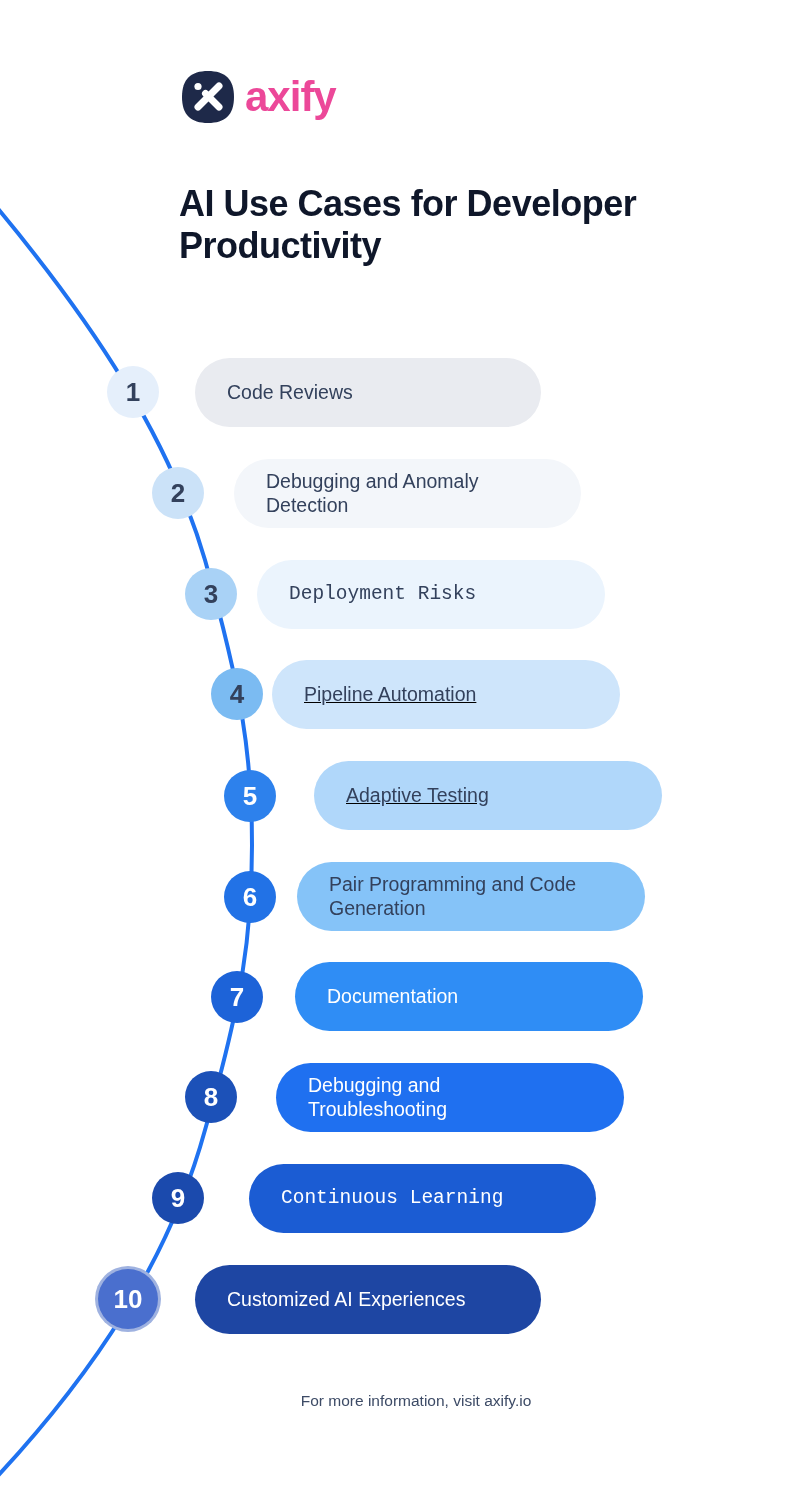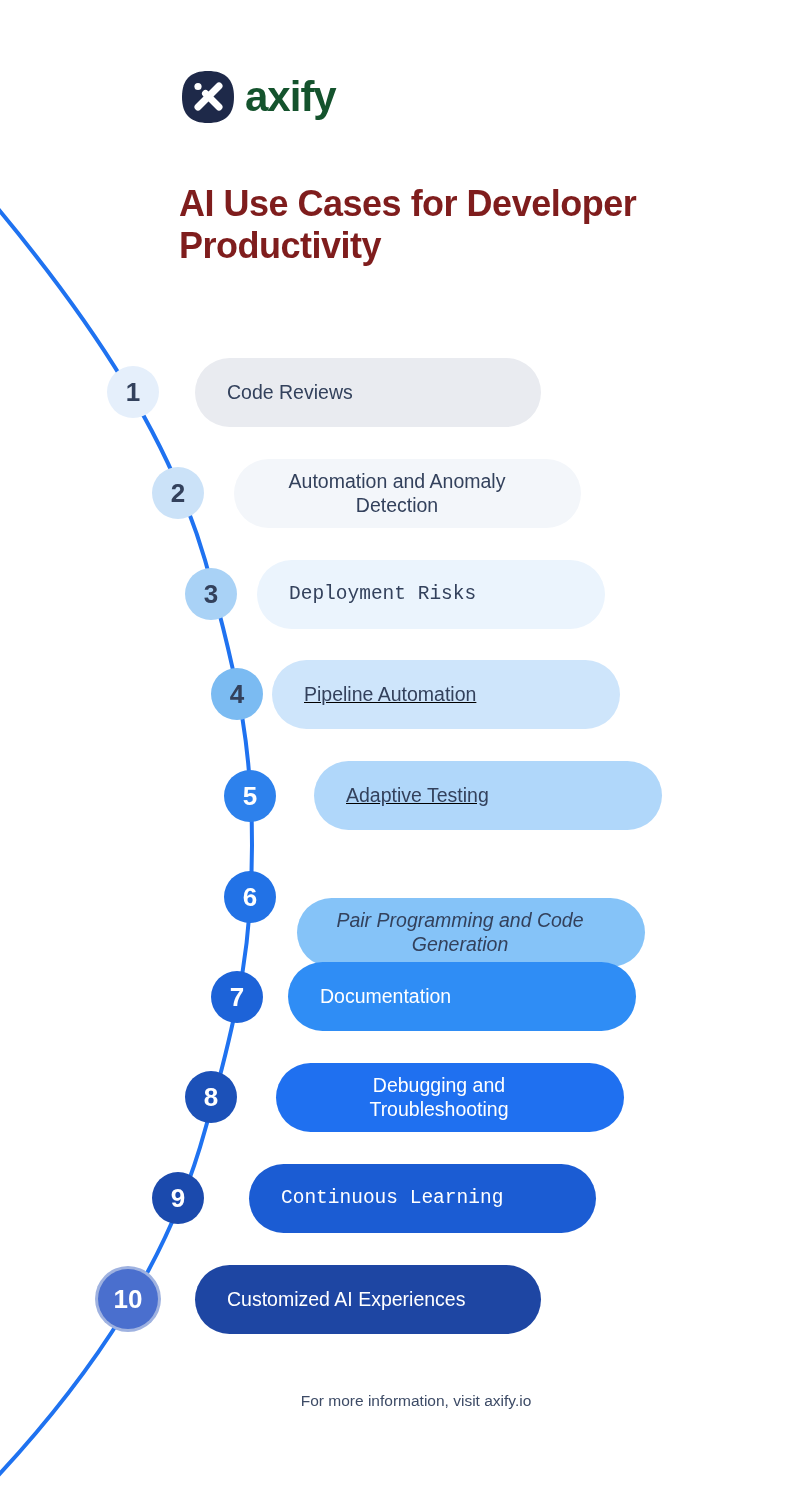--- a/index.html
+++ b/index.html
@@ -12,40 +12,39 @@
   .logo-icon{width:54px;height:54px;display:block;}
   .logo-text{font-size:42px;font-weight:700;letter-spacing:-1px;color:#1e2949;line-height:1;}
   .title{
     position:absolute;left:179px;top:183px;width:520px;z-index:2;
     font-size:36px;line-height:1.17;font-weight:700;color:#3d4b66;letter-spacing:-0.5px;margin:0;
   }
   .row{position:absolute;left:0;top:0;width:800px;height:0;z-index:2;}
   .pill{
     position:absolute;height:69px;border-radius:35px;display:flex;align-items:center;
     background:var(--pill);
-    text-align:center;
   }
   .pill-label{
     padding-left:32px;max-width:262px;font-size:19.5px;line-height:1.2;font-weight:500;
     color:var(--labelc);
   }
   .num{
     position:absolute;width:52px;height:52px;border-radius:50%;
     display:flex;align-items:center;justify-content:center;
     background:var(--circle);color:var(--numc);font-size:26px;font-weight:700;
   }
   .r10 .num{width:60px;height:60px;box-shadow:0 0 0 3px #9fb2e0;}
   
   .r1 .num{left:107px;top:366px;}  .r1 .pill{left:195px;top:358px;width:346px;}
   .r2 .num{left:152px;top:467px;}  .r2 .pill{left:234px;top:459px;width:347px;}
   .r3 .num{left:185px;top:568px;}  .r3 .pill{left:257px;top:560px;width:348px;font-family:Liberation Mono, monospace;}
   .r4 .num{left:211px;top:668px;}  .r4 .pill{left:272px;top:660px;width:348px;text-decoration:underline;}
   .r5 .num{left:224px;top:770px;}  .r5 .pill{left:314px;top:761px;width:348px;text-decoration:underline;}
-  .r6 .num{left:224px;top:871px;}  .r6 .pill{left:297px;top:898px;width:348px;font-style:italic;}
-  .r7 .num{left:211px;top:971px;}  .r7 .pill{left:288px;top:962px;width:348px;}
+  .r6 .num{left:224px;top:871px;}  .r6 .pill{left:297px;top:862px;width:348px;}
+  .r7 .num{left:211px;top:971px;}  .r7 .pill{left:295px;top:962px;width:348px;}
   .r8 .num{left:185px;top:1071px;} .r8 .pill{left:276px;top:1063px;width:348px;}
   .r9 .num{left:152px;top:1172px;} .r9 .pill{left:249px;top:1164px;width:347px;font-family:Liberation Mono, monospace;}
   .r10 .num{left:98px;top:1269px;text-align:center;} .r10 .pill{left:195px;top:1265px;width:346px;}
   .footer{
     position:absolute;left:0;top:1392px;width:832px;text-align:center;z-index:2;
     font-size:15.5px;color:#3d4b66;font-weight:500;
   }
 </style>
 </head>
 <body>
@@ -56,35 +55,35 @@
     <path id="curvePath" d="M -6 204 C 95 325, 170 440, 205 560 C 242 692, 252 755, 252 845 C 252 935, 242 1002, 205 1130 C 170 1258, 95 1372, -6 1480" fill="none" stroke="#1f72f0" stroke-width="4" stroke-linecap="round"></path>
   </svg>
 
   <div class="logo">
     <svg class="logo-icon" viewBox="0 0 54 54" aria-hidden="true">
       <path d="M27 1 C44 1, 53 9, 53 27 C53 45, 44 53, 27 53 C10 53, 1 45, 1 27 C1 9, 10 1, 27 1 Z" fill="#1e2949"></path>
       <line x1="17" y1="37" x2="38" y2="16" stroke="#ffffff" stroke-width="7" stroke-linecap="round"></line>
       <line x1="24.5" y1="23.5" x2="38" y2="37" stroke="#ffffff" stroke-width="7" stroke-linecap="round"></line>
       <circle cx="17" cy="16.5" r="3.6" fill="#ffffff"></circle>
     </svg>
-    <span class="logo-text" style="color: #14532d;">axify</span>
+    <span class="logo-text" style="color: #ec4899;">axify</span>
   </div>
 
-  <h1 class="title" style="color: #7f1d1d;">AI Use Cases for Developer Productivity</h1>
+  <h1 class="title" style="color: #0f172a;">AI Use Cases for Developer Productivity</h1>
 
   <div class="row r1" style="--pill: #e9ebf0; --circle: #e5effb; --labelc: #33415c; --numc: #33415c;">
     <div class="pill">
       <span class="pill-label">Code Reviews</span>
     </div>
     <div class="num">1</div>
   </div>
 
   <div class="row r2" style="--pill: #f3f6fa; --circle: #cbe2f8; --labelc: #33415c; --numc: #33415c;">
     <div class="pill">
-      <span class="pill-label">Automation and Anomaly Detection</span>
+      <span class="pill-label">Debugging and Anomaly Detection</span>
     </div>
     <div class="num">2</div>
   </div>
 
   <div class="row r3" style="--pill: #ebf4fd; --circle: #a9d2f6; --labelc: #33415c; --numc: #33415c;">
     <div class="pill">
       <span class="pill-label">Deployment Risks</span>
     </div>
     <div class="num">3</div>
   </div>

